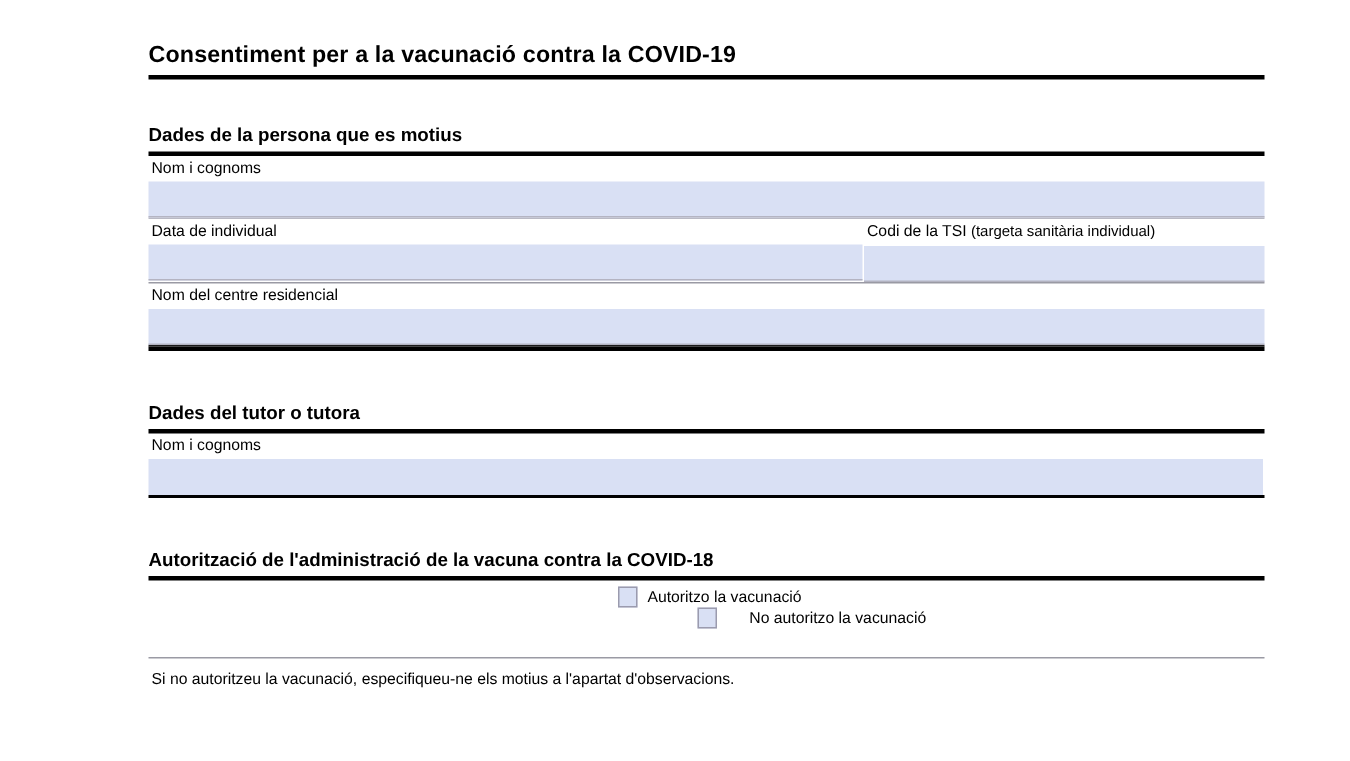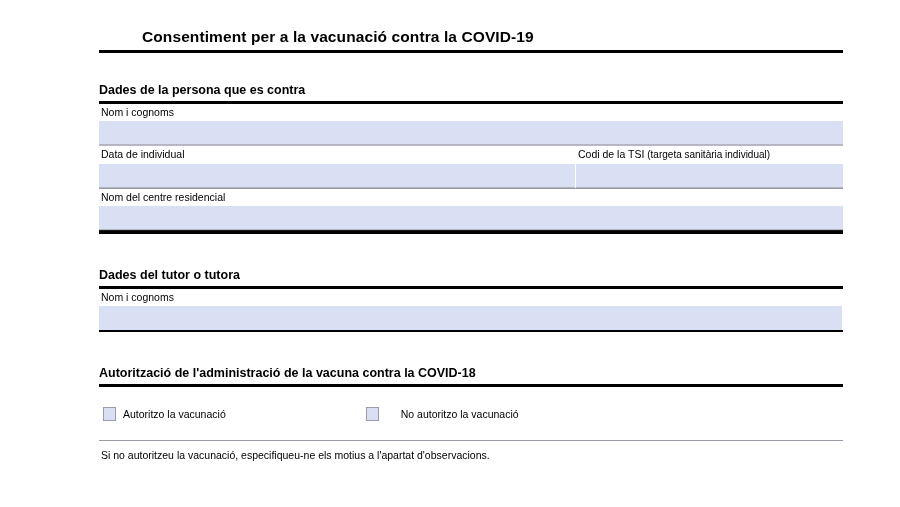--- a/index.html
+++ b/index.html
@@ -31,21 +31,20 @@
 
   
   .doc-title {
     font-size: 15.5px;
     font-weight: bold;
     letter-spacing: 0.1px;
     padding-top: 27px;
     padding-bottom: 4px;
     line-height: 1.25;
     white-space: nowrap;
-    margin-left: 43px;
   }
   .title-rule {
     height: 3px;
     background: #000000;
     margin-bottom: 30px;
   }
 
   
   .section-head {
     font-size: 12.5px;
@@ -67,21 +66,21 @@
   }
   .rule-hair {
     height: 1px;
     background: #b9b9c4;
   }
 
   
   .field-row {
     display: flex;
     width: 100%;
-    align-items: flex-end;
+    align-items: flex-start;
   }
   .field-cell {
     position: relative;
     box-sizing: border-box;
   }
   .field-cell.grow { flex: 1 1 auto; }
 
   .field-label {
     font-size: 10.5px;
     line-height: 1.25;
@@ -114,22 +113,23 @@
     background: #8d8d9c;
   }
 
   
   .gap-section { height: 34px; }
 
   
   .check-row {
     display: flex;
     align-items: center;
-    padding-top: 20px;
+    padding-top: 4px;
     padding-bottom: 19px;
+    flex-direction: column;
   }
   .check-item {
     display: flex;
     align-items: center;
   }
   .check-item.first { margin-left: 4px; }
   .check-item.second { margin-left: 140px; gap: 15px; }
   .checkbox {
     width: 13px;
     height: 14px;
@@ -155,21 +155,21 @@
 </style>
 </head>
 <body>
 
 <div class="page">
   <div class="content">
 
     <div class="doc-title">Consentiment per a la vacunació contra la COVID-19</div>
     <div class="title-rule"></div>
 
-    <div class="section-head">Dades de la persona que es contra</div>
+    <div class="section-head">Dades de la persona que es motius</div>
     <div class="rule-heavy"></div>
 
     <div class="field-row">
       <div class="field-cell grow">
         <div class="field-label">Nom i cognoms</div>
         <div class="field-box"></div>
       </div>
     </div>
     <div class="rule-hair"></div>
 

